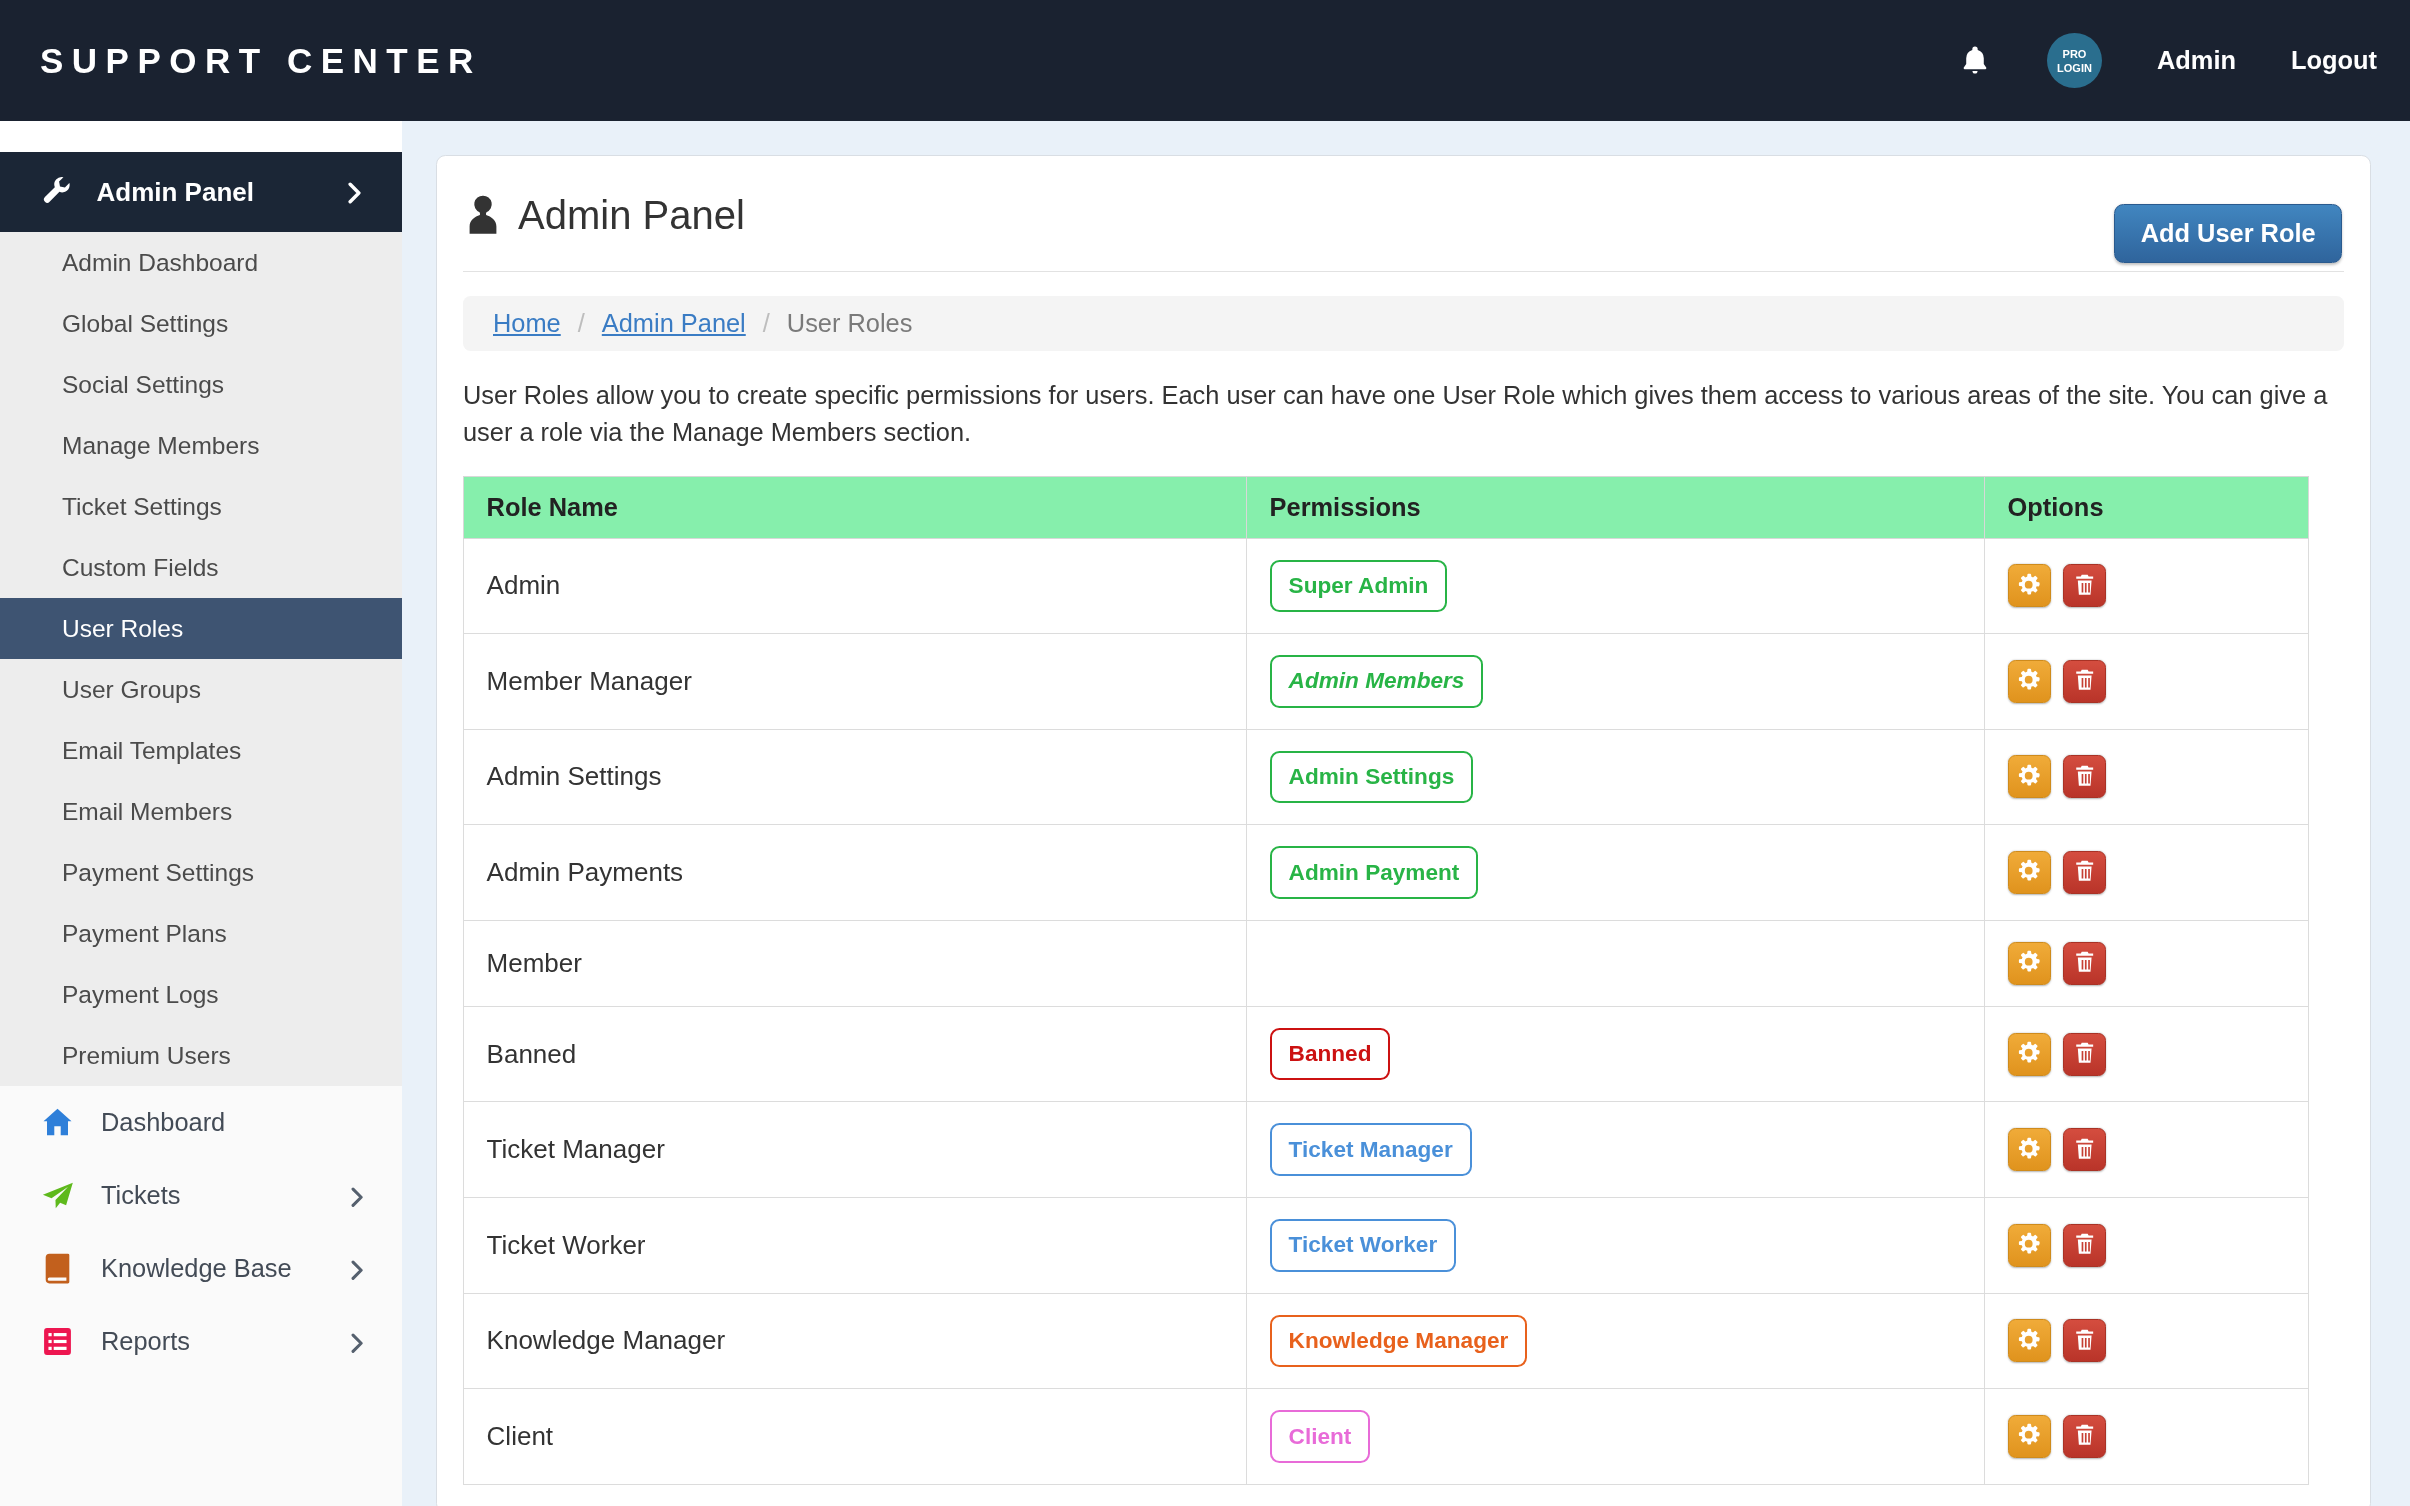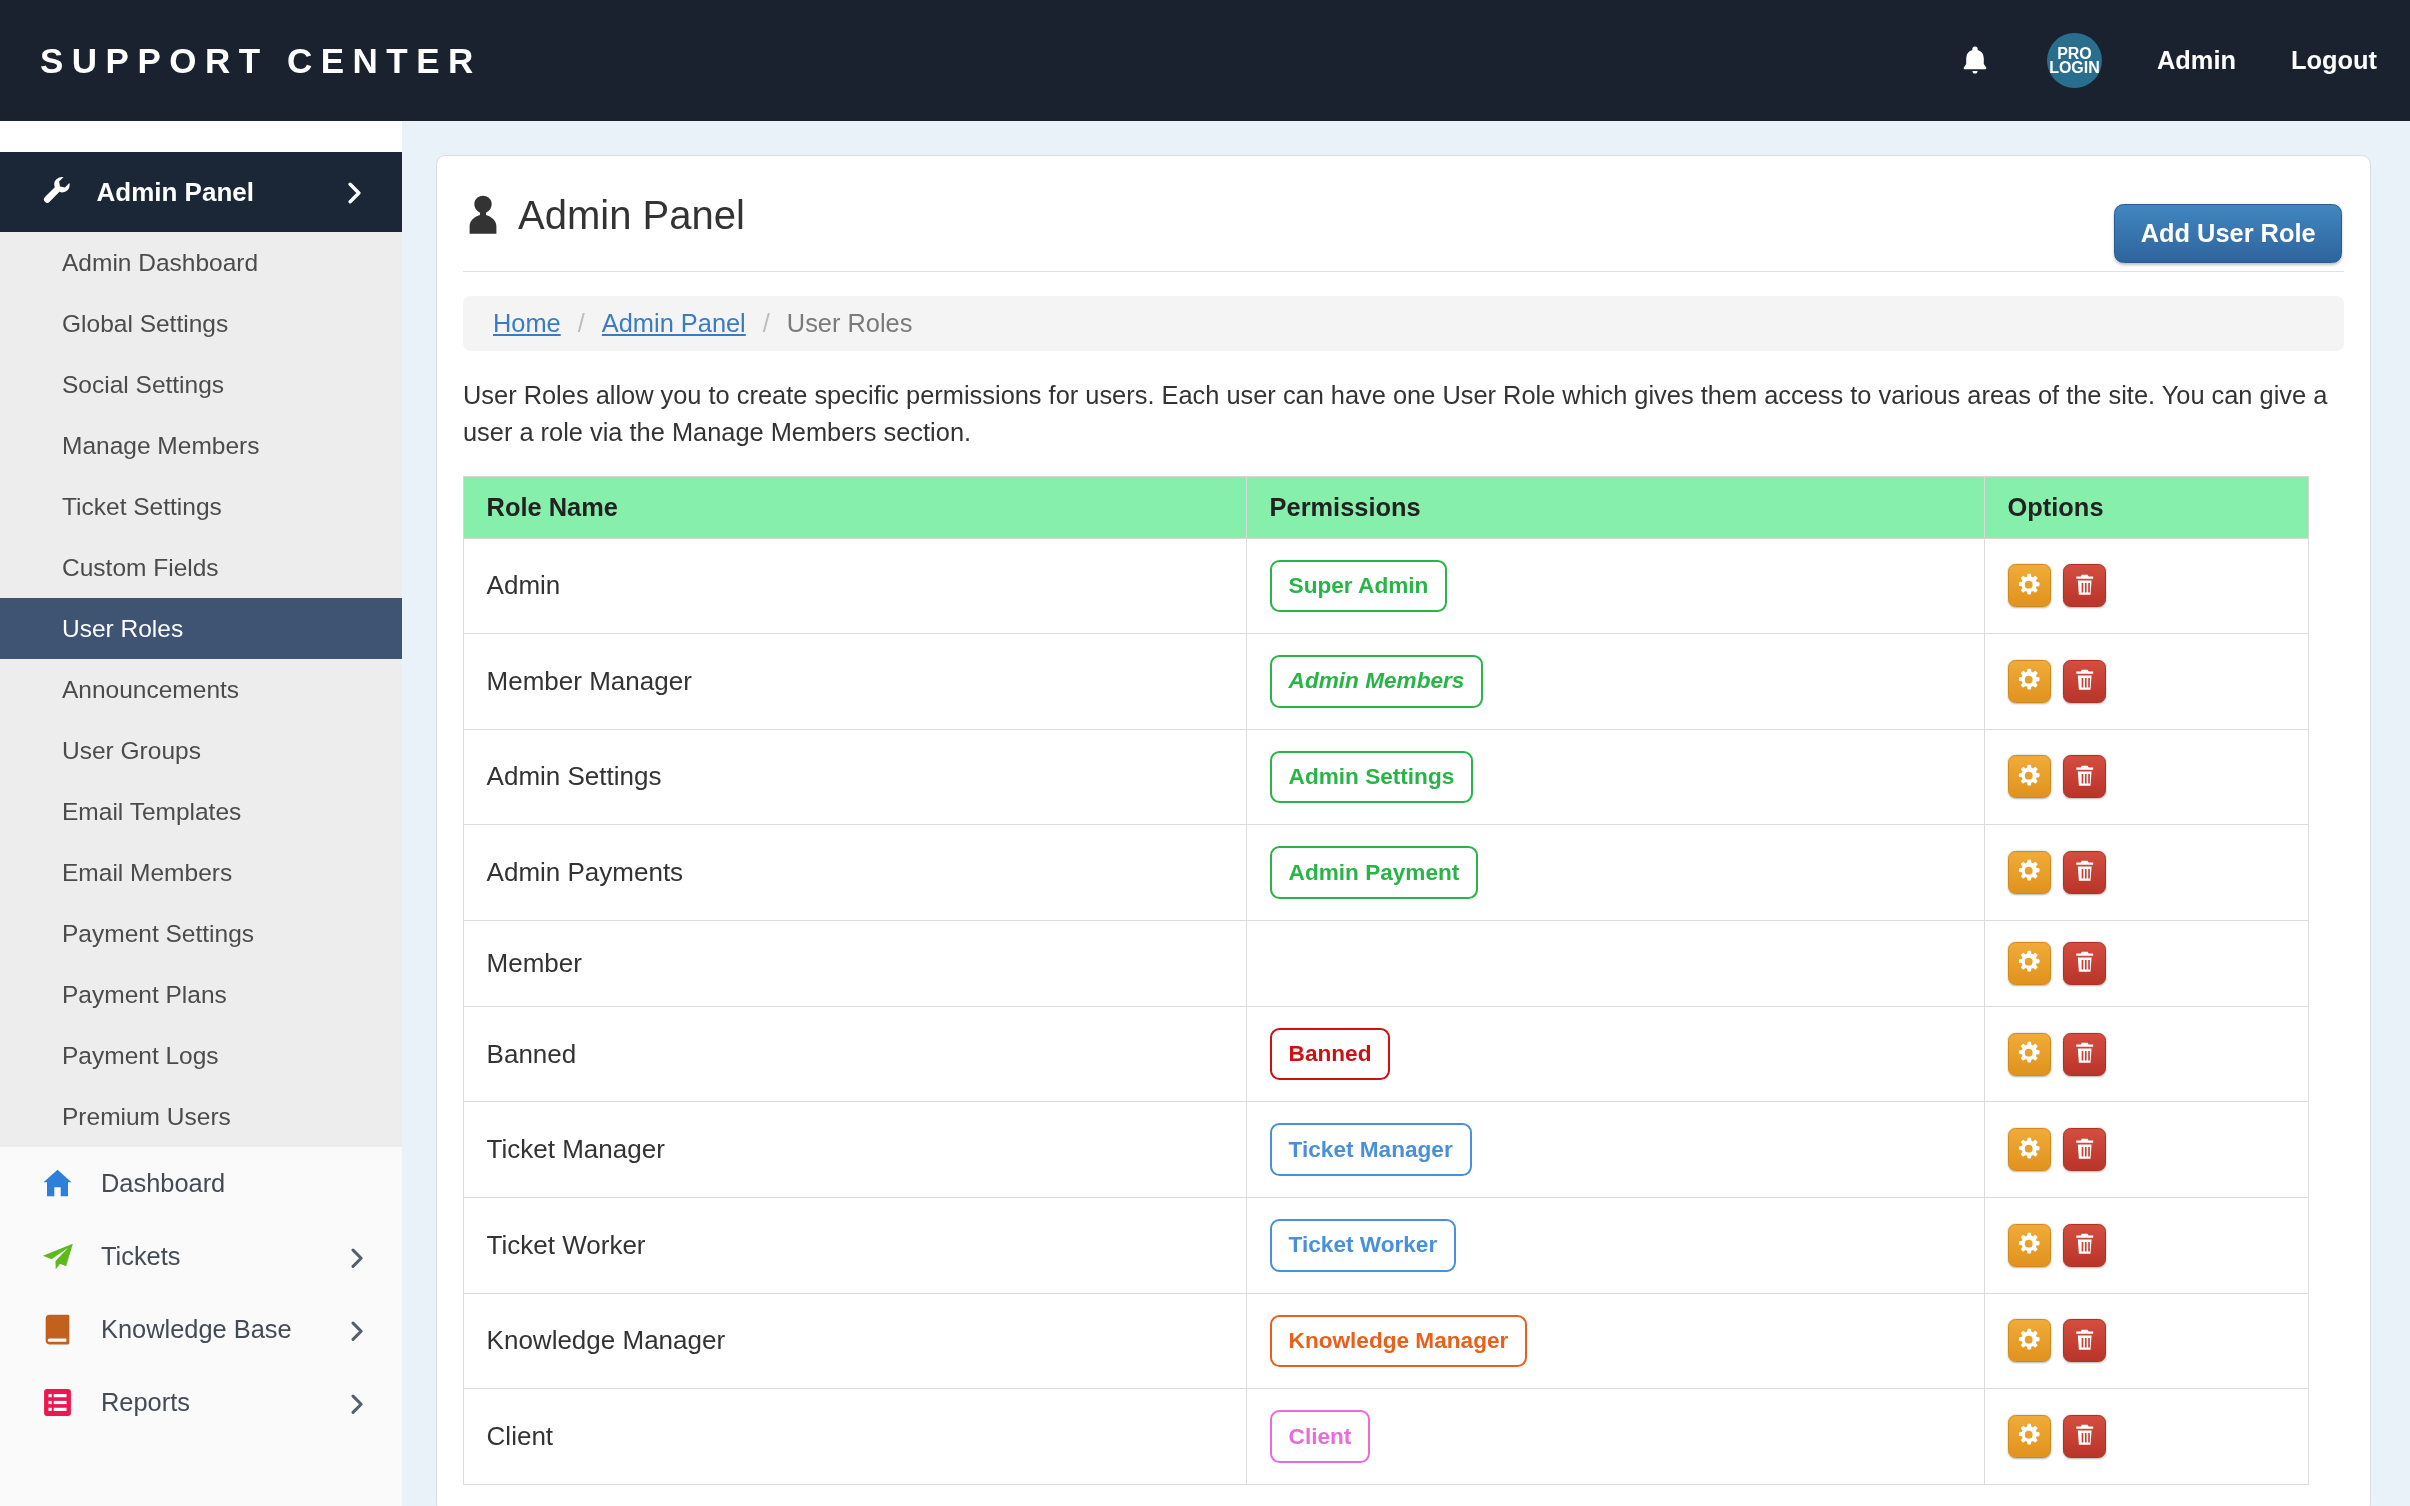--- a/index.html
+++ b/index.html
@@ -6,21 +6,21 @@
   html,body { width:2411px; height:1507px; overflow:hidden;
     font-family:"Liberation Sans", sans-serif; background:#e9f1f9; }
 
   
   .topbar { height:121px; background:#1a2230; display:flex; align-items:center; }
   .logo { color:#fff; font-size:35px; font-weight:600; letter-spacing:8.5px; padding-left:40px; }
   .top-right { margin-left:auto; display:flex; align-items:center; gap:55px; padding-right:34px; }
   .bell { width:34px; height:36px; }
   .pro-circle { width:55px; height:55px; border-radius:50%; background:#2a6e8e;
     display:flex; flex-direction:column; align-items:center; justify-content:center;
-    color:#fff; font-size:16px; font-weight:700; line-height:14px; cursor:pointer; }
+    color:#fff; font-size:11px; font-weight:700; line-height:14px; cursor:pointer; }
   .top-link { color:#fff; font-size:25.4px; font-weight:600; cursor:pointer; }
 
   
   .app { display:flex; height:1406px; }
 
   
   .sidebar { width:402px; background:#fafafa; flex:none; display:flex; flex-direction:column; }
   .side-gap { height:31px; background:#fff; }
   .side-head { height:80px; background:#1b2636; color:#fff; display:flex; align-items:center;
     font-size:26px; font-weight:600; cursor:pointer; position:relative; }
@@ -114,21 +114,20 @@
     </div>
 
     <div class="submenu">
       <div class="subitem">Admin Dashboard</div>
       <div class="subitem">Global Settings</div>
       <div class="subitem">Social Settings</div>
       <div class="subitem">Manage Members</div>
       <div class="subitem">Ticket Settings</div>
       <div class="subitem">Custom Fields</div>
       <div class="subitem active">User Roles</div>
-      <div class="subitem">Announcements</div>
       <div class="subitem">User Groups</div>
       <div class="subitem">Email Templates</div>
       <div class="subitem">Email Members</div>
       <div class="subitem">Payment Settings</div>
       <div class="subitem">Payment Plans</div>
       <div class="subitem">Payment Logs</div>
       <div class="subitem">Premium Users</div>
     </div>
 
     <div class="lower">

